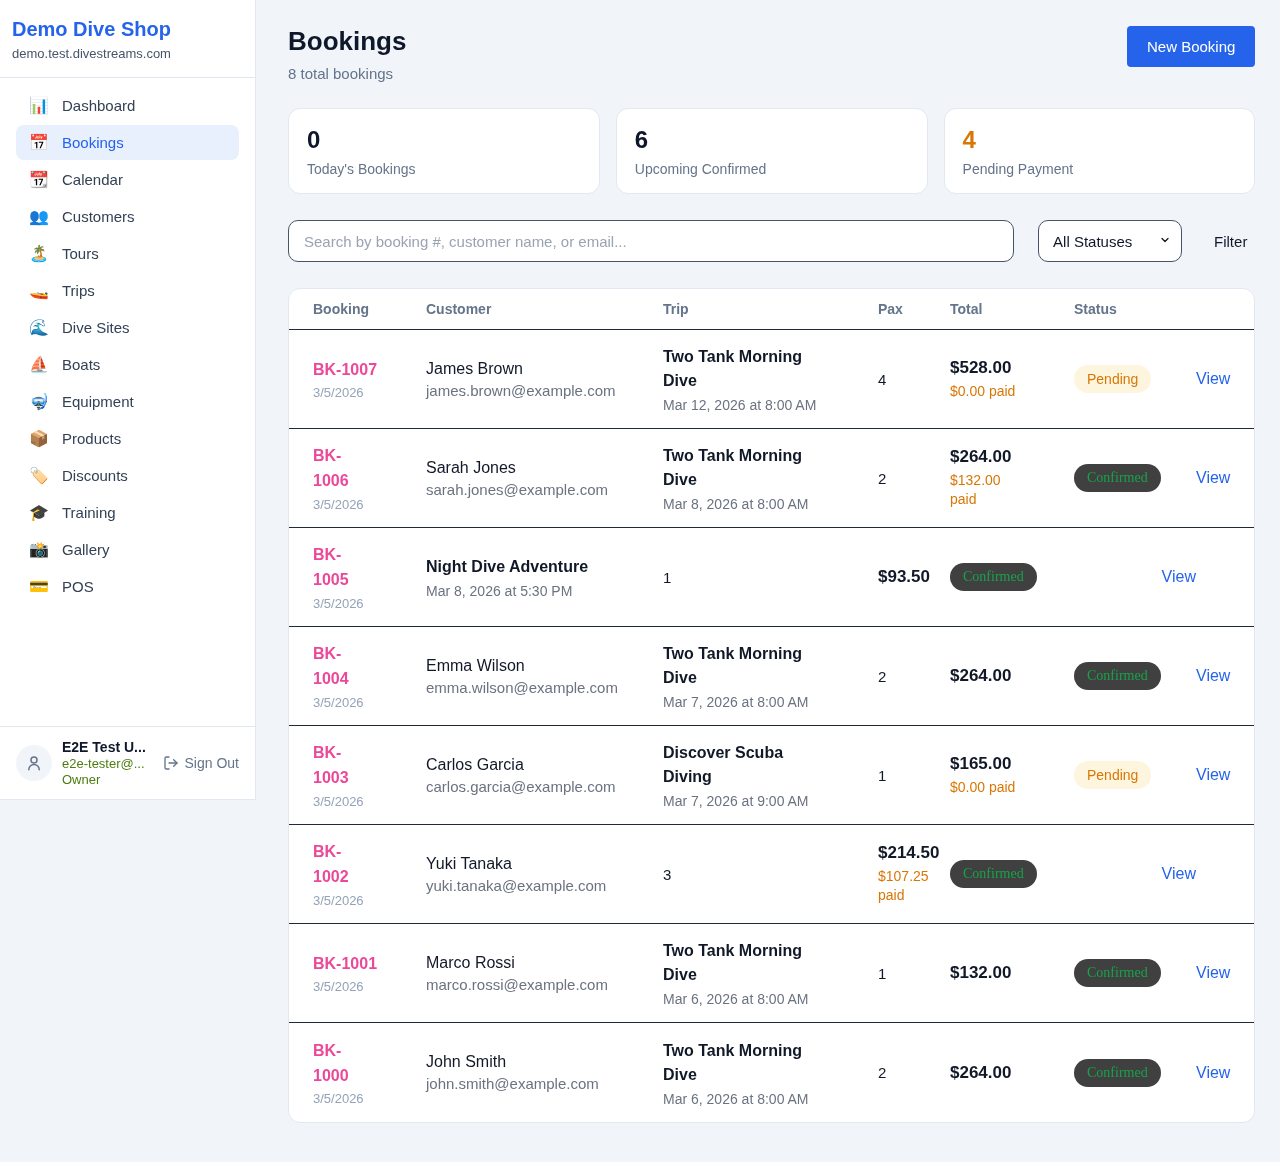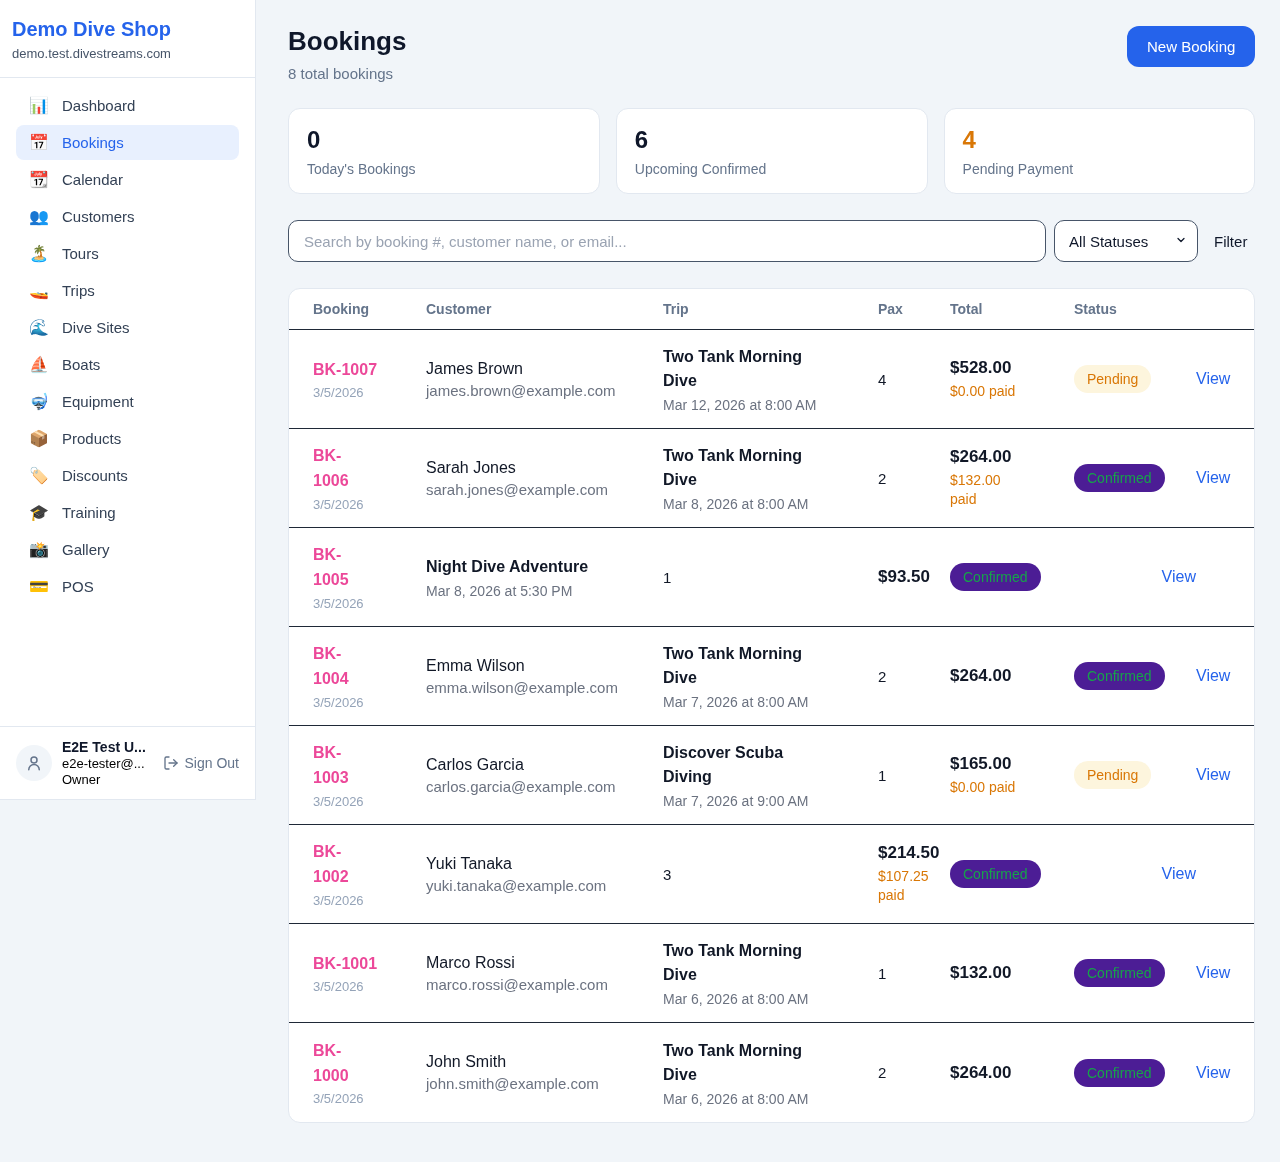--- a/index.html
+++ b/index.html
@@ -30,46 +30,46 @@
   .user {
     margin-top:auto; border-top:1px solid #e2e8f0;
     padding:12px 16px; display:flex; align-items:center; gap:10px;
   }
   .avatar {
     width:36px; height:36px; border-radius:50%; background:#f1f5f9;
     display:flex; align-items:center; justify-content:center; flex:0 0 36px;
   }
   .user-info { min-width:0; }
   .user-name { font-size:14px; font-weight:700; color:#0f172a; white-space:nowrap; }
-  .user-email, .user-role { font-size:13px; color:#000000; margin-top:1px; white-space:nowrap; }
+  .user-email, .user-role { font-size:13px; color:#4d7c0f; margin-top:1px; white-space:nowrap; }
   .signout {
     margin-left:auto; display:flex; align-items:center; gap:6px;
     background:none; border:none; color:#64748b; font-size:14px;
     font-family:inherit; cursor:pointer; white-space:nowrap;
   }
 
   
   .main { flex:1; padding:26px 32px 0 32px; }
   .page-header { display:flex; justify-content:space-between; align-items:flex-start; }
   .page-title { font-size:26px; font-weight:700; color:#0f172a; }
   .page-subtitle { font-size:15px; color:#64748b; margin-top:8px; }
   .btn-primary {
-    background:#2563eb; color:#ffffff; border:none; border-radius:12px;
+    background:#2563eb; color:#ffffff; border:none; border-radius:4px;
     padding:12px 20px; font-size:15px; font-weight:500; font-family:inherit; cursor:pointer;
   }
 
   .stats { display:flex; gap:16px; margin-top:26px; }
   .stat-card {
     flex:1; background:#ffffff; border:1px solid #e2e8f0; border-radius:12px;
     padding:17px 18px; height:86px;
   }
   .stat-value { font-size:24px; font-weight:700; color:#0f172a; }
   .stat-label { font-size:14px; color:#64748b; margin-top:7px; }
 
-  .controls { display:flex; align-items:center; gap:8px; margin-top:26px; }
+  .controls { display:flex; align-items:center; gap:24px; margin-top:26px; }
   .search-input {
     flex:1; height:42px; border:1px solid #475569; border-radius:10px;
     padding:0 15px; font-size:15px; font-family:inherit; color:#0f172a; background:#ffffff;
   }
   .search-input::placeholder { color:#9aa3b2; }
   .select-wrap { position:relative; width:144px; }
   .status-select {
     width:100%; height:42px; border:1px solid #475569; border-radius:10px;
     background:#ffffff; font-size:15px; font-family:inherit; color:#0f172a;
     padding:0 30px 0 14px; appearance:none; -webkit-appearance:none; cursor:pointer;
@@ -101,21 +101,21 @@
   .trip-name { font-size:16px; font-weight:600; color:#111827; max-width:170px; line-height:1.5; }
   .trip-date { font-size:14px; color:#6b7280; margin-top:4px; }
   .pax { font-size:15px; color:#111827; }
   .total-amt { font-size:17px; font-weight:700; color:#111827; }
   .total-paid { font-size:14px; color:#d97706; margin-top:4px; max-width:90px; line-height:1.35; }
   .badge {
     display:inline-block; padding:6px 13px; border-radius:999px;
     font-size:14px; font-weight:500;
   }
   .badge.pending { background:#fdf5dd; color:#d97706; }
-  .badge.confirmed { background:#4c1d95; color:#16a34a; }
+  .badge.confirmed { background:#404040; color:#16a34a;font-family:Liberation Serif, serif; }
   .view-cell { text-align:right; }
   .view-link { color:#2563eb; font-size:16px; font-weight:500; text-decoration:none; cursor:pointer; }
 </style>
 </head>
 <body>
 
 <div class="app">
 
   <aside class="sidebar">
     <div class="brand">

